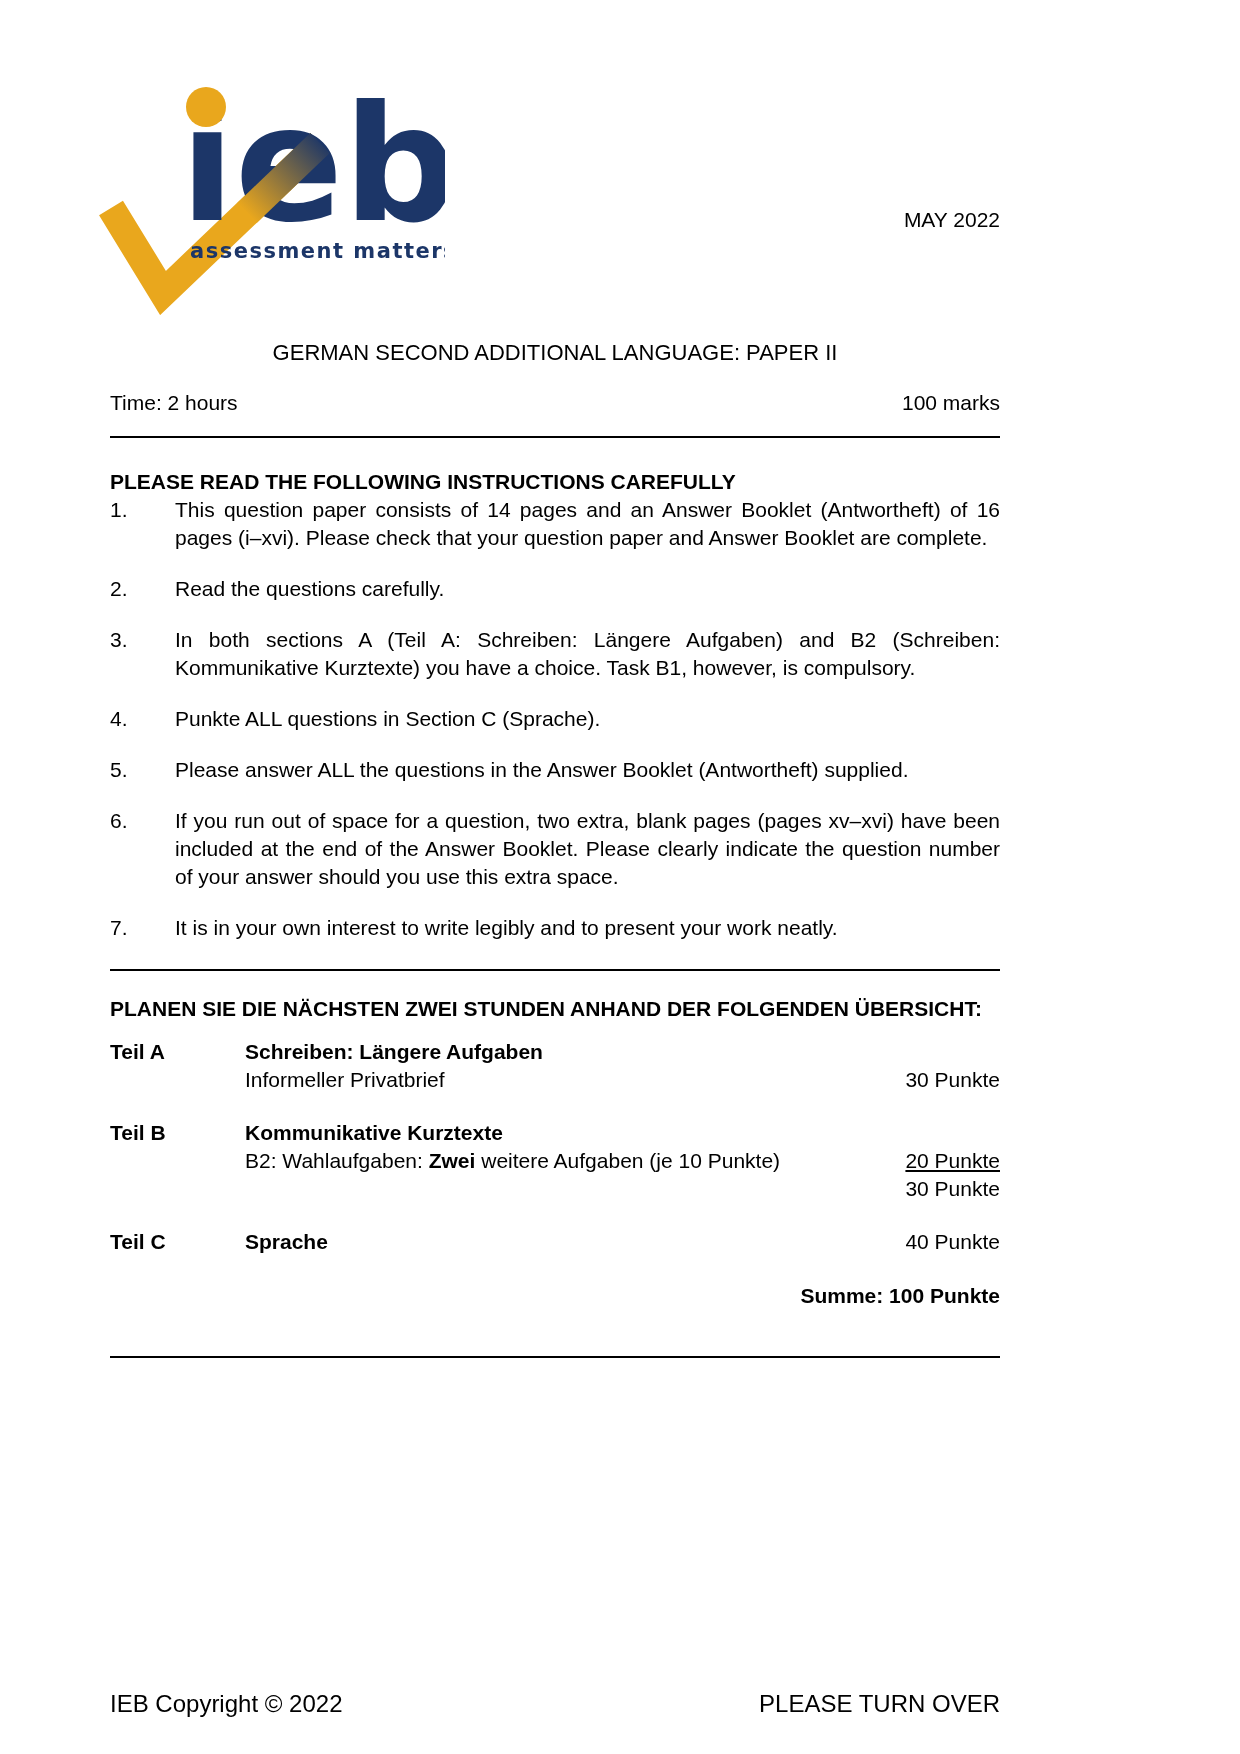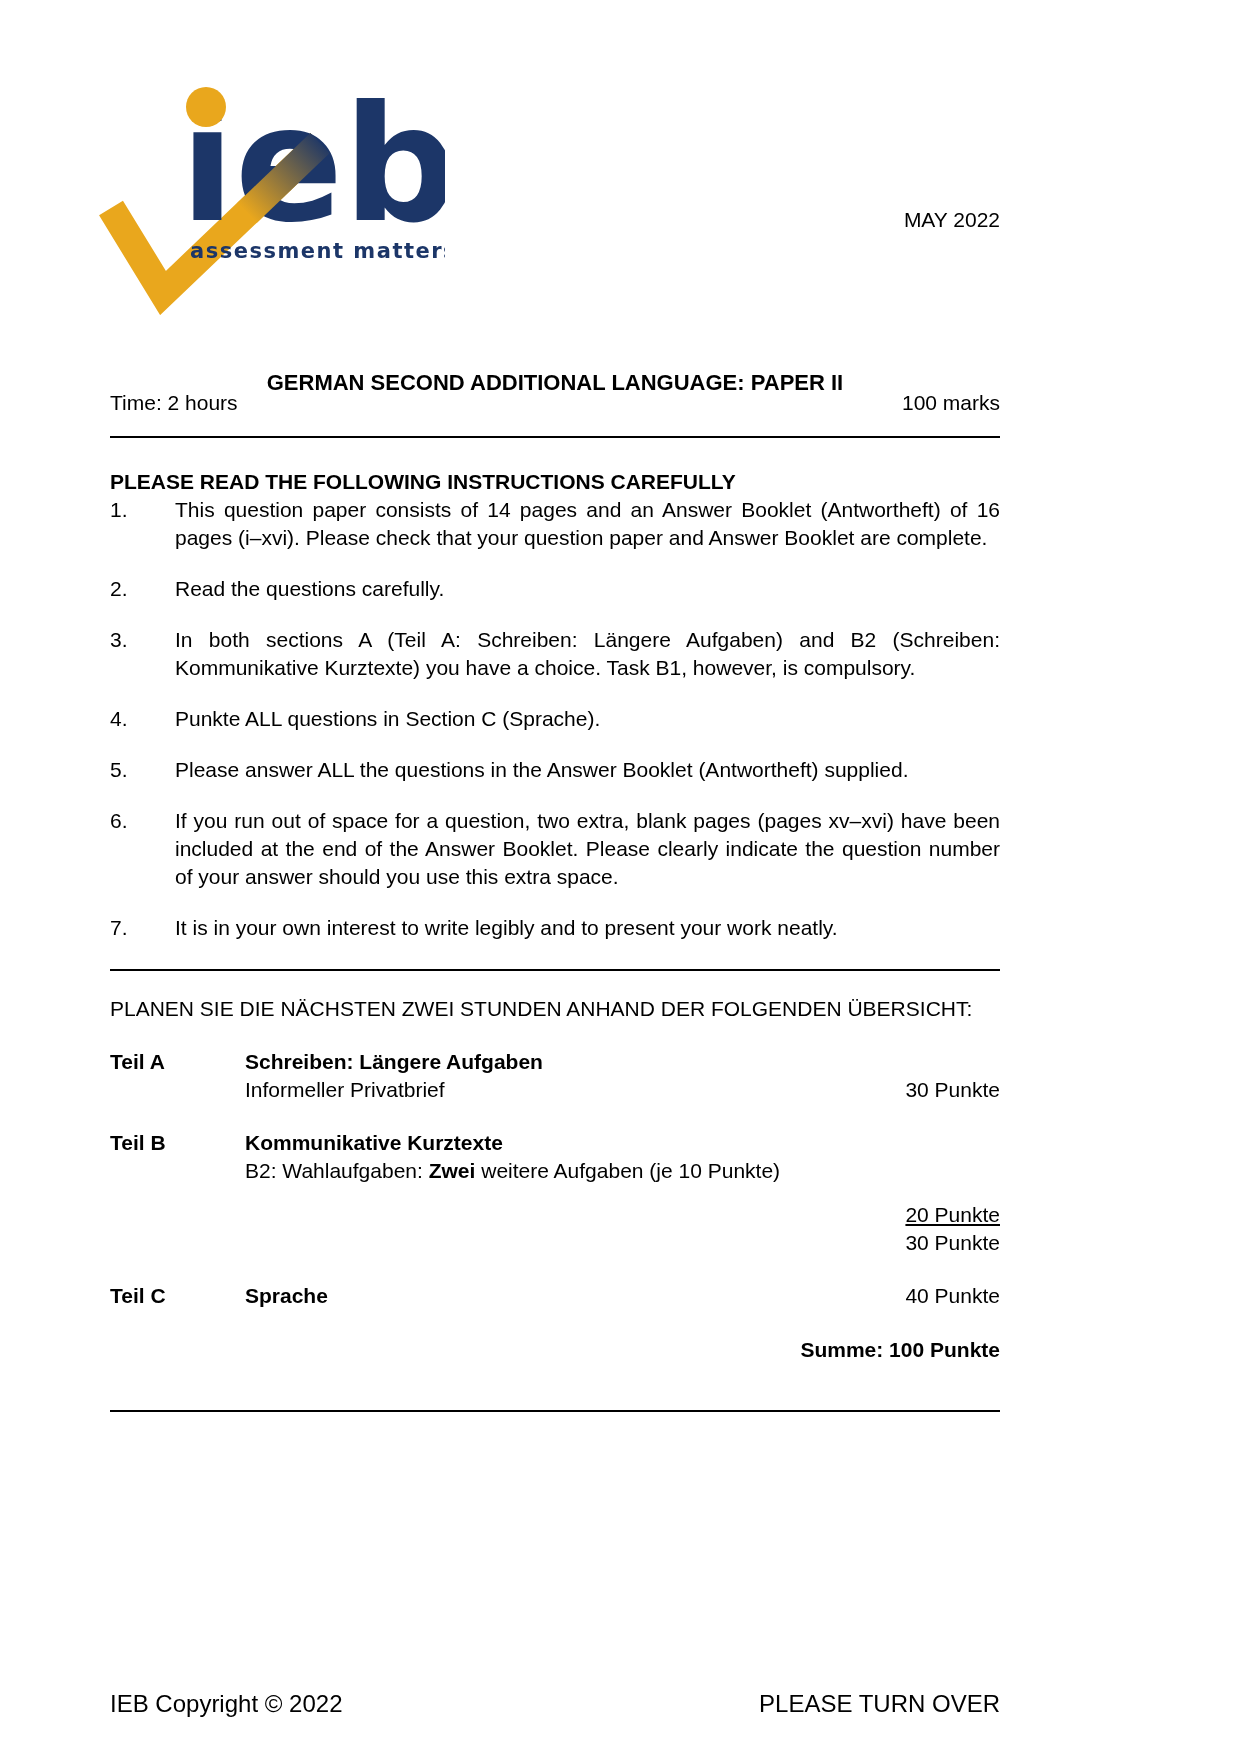--- a/index.html
+++ b/index.html
@@ -19,49 +19,49 @@
 
   
   .exam-header {
     position: absolute; top: 206px; left: 110px; right: 240px;
     text-align: right; font-size: 21px; line-height: 28px;
   }
 
   
   .paper-title {
     position: absolute; top: 340px; left: 110px; right: 240px;
-    text-align: center; font-weight: 700; font-size: 22px; margin-top: 30px;
+    text-align: center; font-weight: 400; font-size: 22px;
   }
   .meta-row {
     position: absolute; top: 391px; left: 110px; right: 240px;
     display: flex; justify-content: space-between; font-size: 21px;
   }
   .rule { border: none; border-top: 2px solid #000; }
   .rule-1 { position: absolute; top: 436px; left: 110px; right: 240px; }
 
   
   .main {
     position: absolute; top: 468px; left: 110px; right: 240px;
     font-size: 21px; line-height: 28px;
   }
   .inst-heading { font-weight: 700; }
   .inst-item { display: flex; margin-bottom: 23px; }
   .inst-num { flex: 0 0 65px; }
   .inst-text { flex: 1; text-align: justify; }
 
   .rule-2 { margin-top: 27px; margin-bottom: 0; }
-  .plan-heading { font-weight: 400; text-align: justify; margin-top: 24px; margin-bottom: 25px; }
+  .plan-heading { font-weight: 700; text-align: justify; margin-top: 24px; margin-bottom: 15px; }
 
   .plan-section { display: flex; margin-bottom: 25px; justify-content: flex-end; }
   .plan-label { flex: 0 0 135px; font-weight: 700; }
   .plan-body { flex: 1; }
   .plan-line { display: flex; }
   .pl-title { font-weight: 700; }
   .pl-points { margin-left: auto; text-align: right; }
-  .underline { text-decoration: underline; margin-top: 44px; }
+  .underline { text-decoration: underline; }
   .bold { font-weight: 700; }
 
   .summe-line { text-align: right; font-weight: 700; margin-top: 26px; }
   .rule-3 { margin-top: 46px; }
 
   
   .footer {
     position: absolute; top: 1690px; left: 110px; right: 240px;
     display: flex; justify-content: space-between; font-size: 24px;
   }

